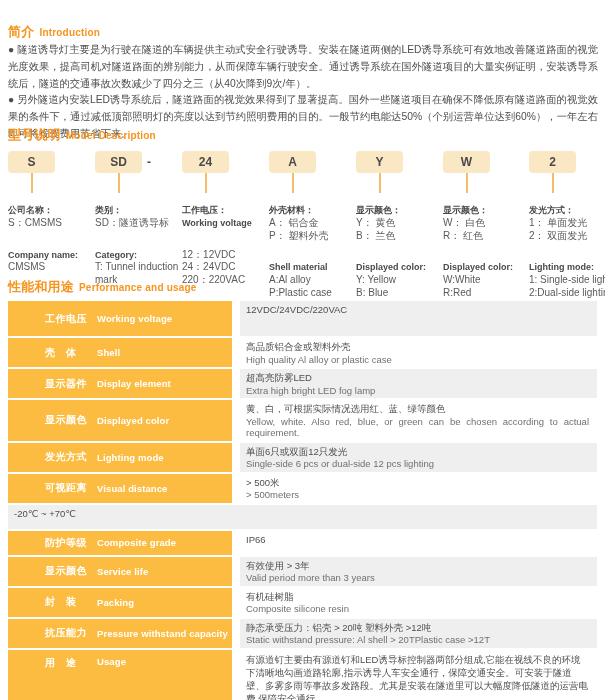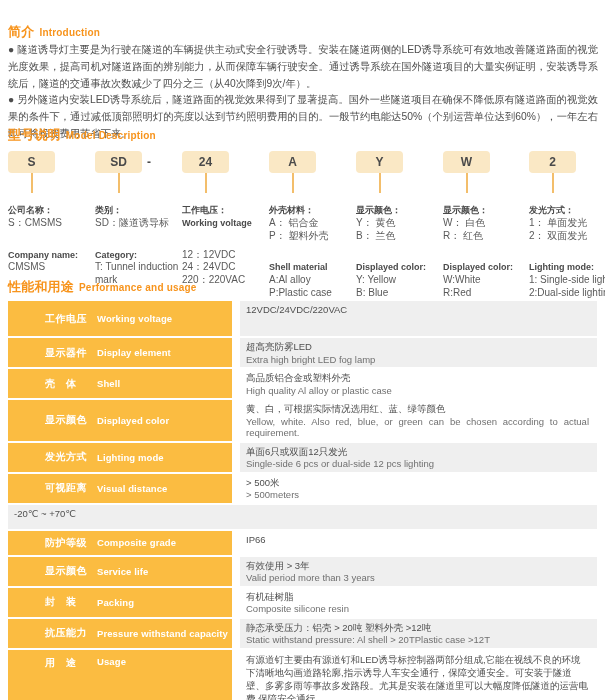--- a/index.html
+++ b/index.html
@@ -161,40 +161,40 @@
       <span class="cn">工作电压</span>
       <span class="en">Working voltage</span>
     </div>
     <div class="spec-right shaded">
       <div class="val-cn">12VDC/24VDC/220VAC</div>
 
     </div>
   </div>
       <div class="spec-row">
     <div class="spec-left">
+      <span class="cn">壳　体</span>
+      <span class="en">Shell</span>
+    </div>
+    <div class="spec-right">
+      <div class="val-cn">高品质铝合金或塑料外壳</div>
+      <div class="val-en">High quality Al alloy or plastic case</div>
+    </div>
+  </div>
+      <div class="spec-row">
+    <div class="spec-left">
       <span class="cn">显示器件</span>
       <span class="en">Display element</span>
     </div>
     <div class="spec-right shaded">
       <div class="val-cn">超高亮防雾LED</div>
       <div class="val-en">Extra high bright LED fog lamp</div>
     </div>
   </div>
       <div class="spec-row">
     <div class="spec-left">
-      <span class="cn">壳　体</span>
-      <span class="en">Shell</span>
-    </div>
-    <div class="spec-right">
-      <div class="val-cn">高品质铝合金或塑料外壳</div>
-      <div class="val-en">High quality Al alloy or plastic case</div>
-    </div>
-  </div>
-      <div class="spec-row">
-    <div class="spec-left">
       <span class="cn">显示颜色</span>
       <span class="en">Displayed color</span>
     </div>
     <div class="spec-right">
       <div class="val-cn">黄、白，可根据实际情况选用红、蓝、绿等颜色</div>
       <div class="val-en">Yellow, white. Also red, blue, or green can be chosen according to actual requirement.</div>
     </div>
   </div>
       <div class="spec-row">
     <div class="spec-left">

